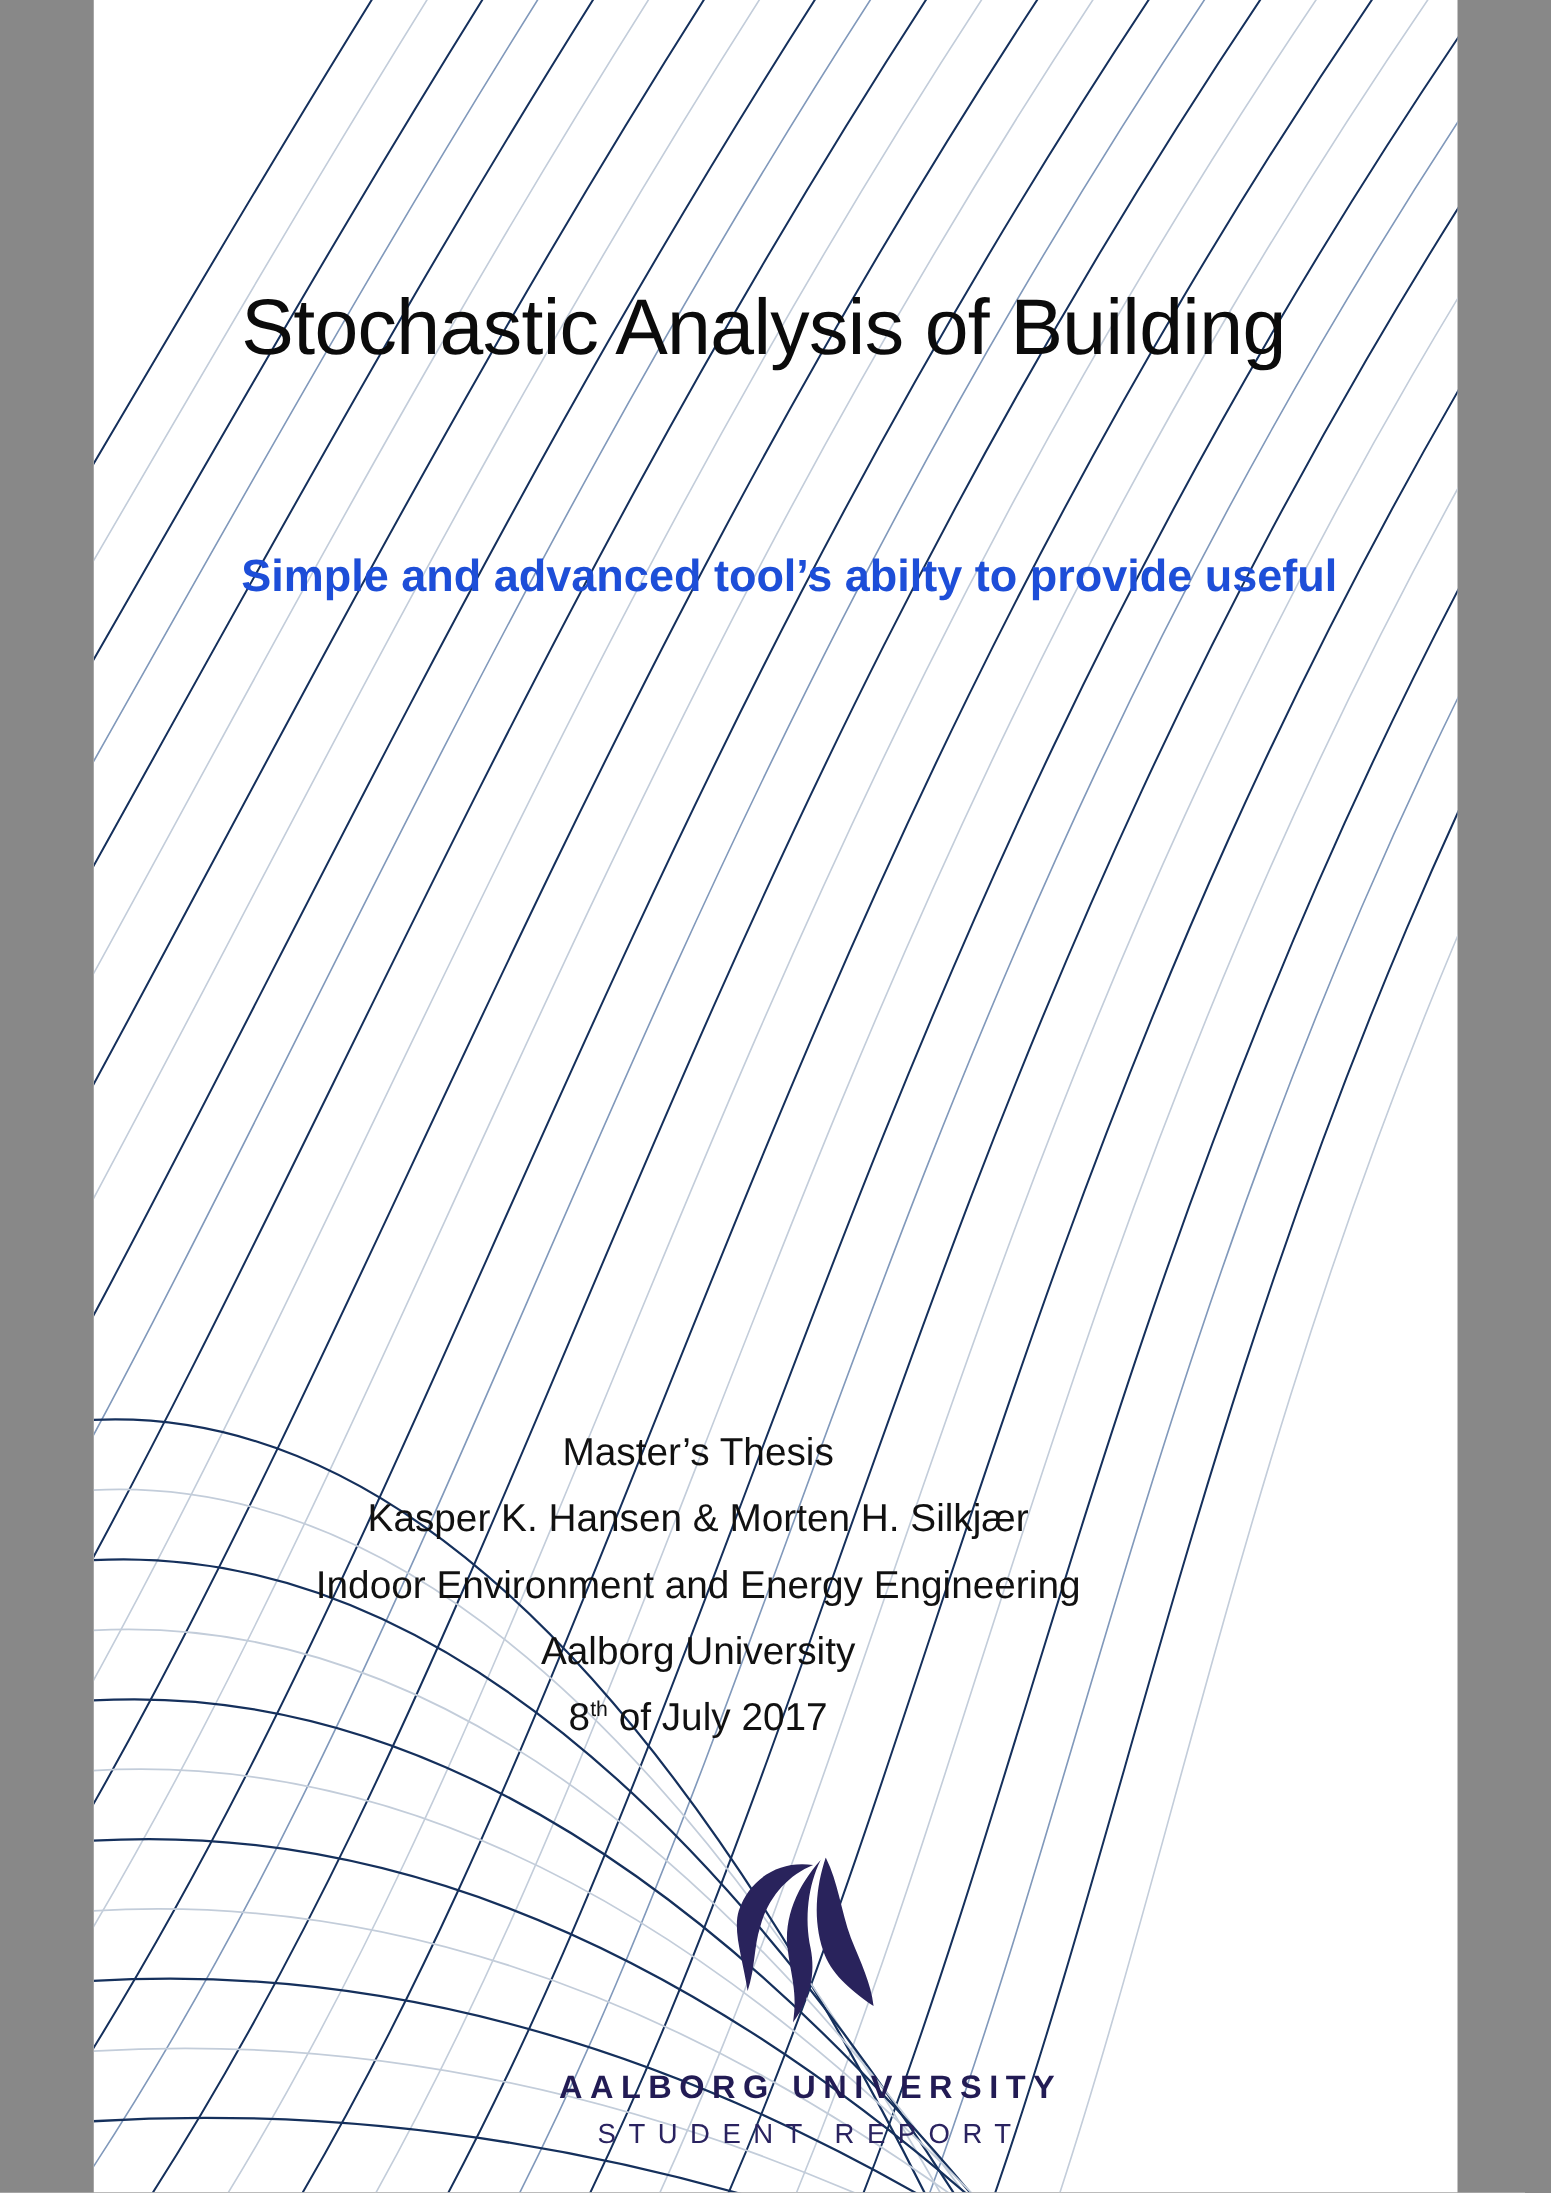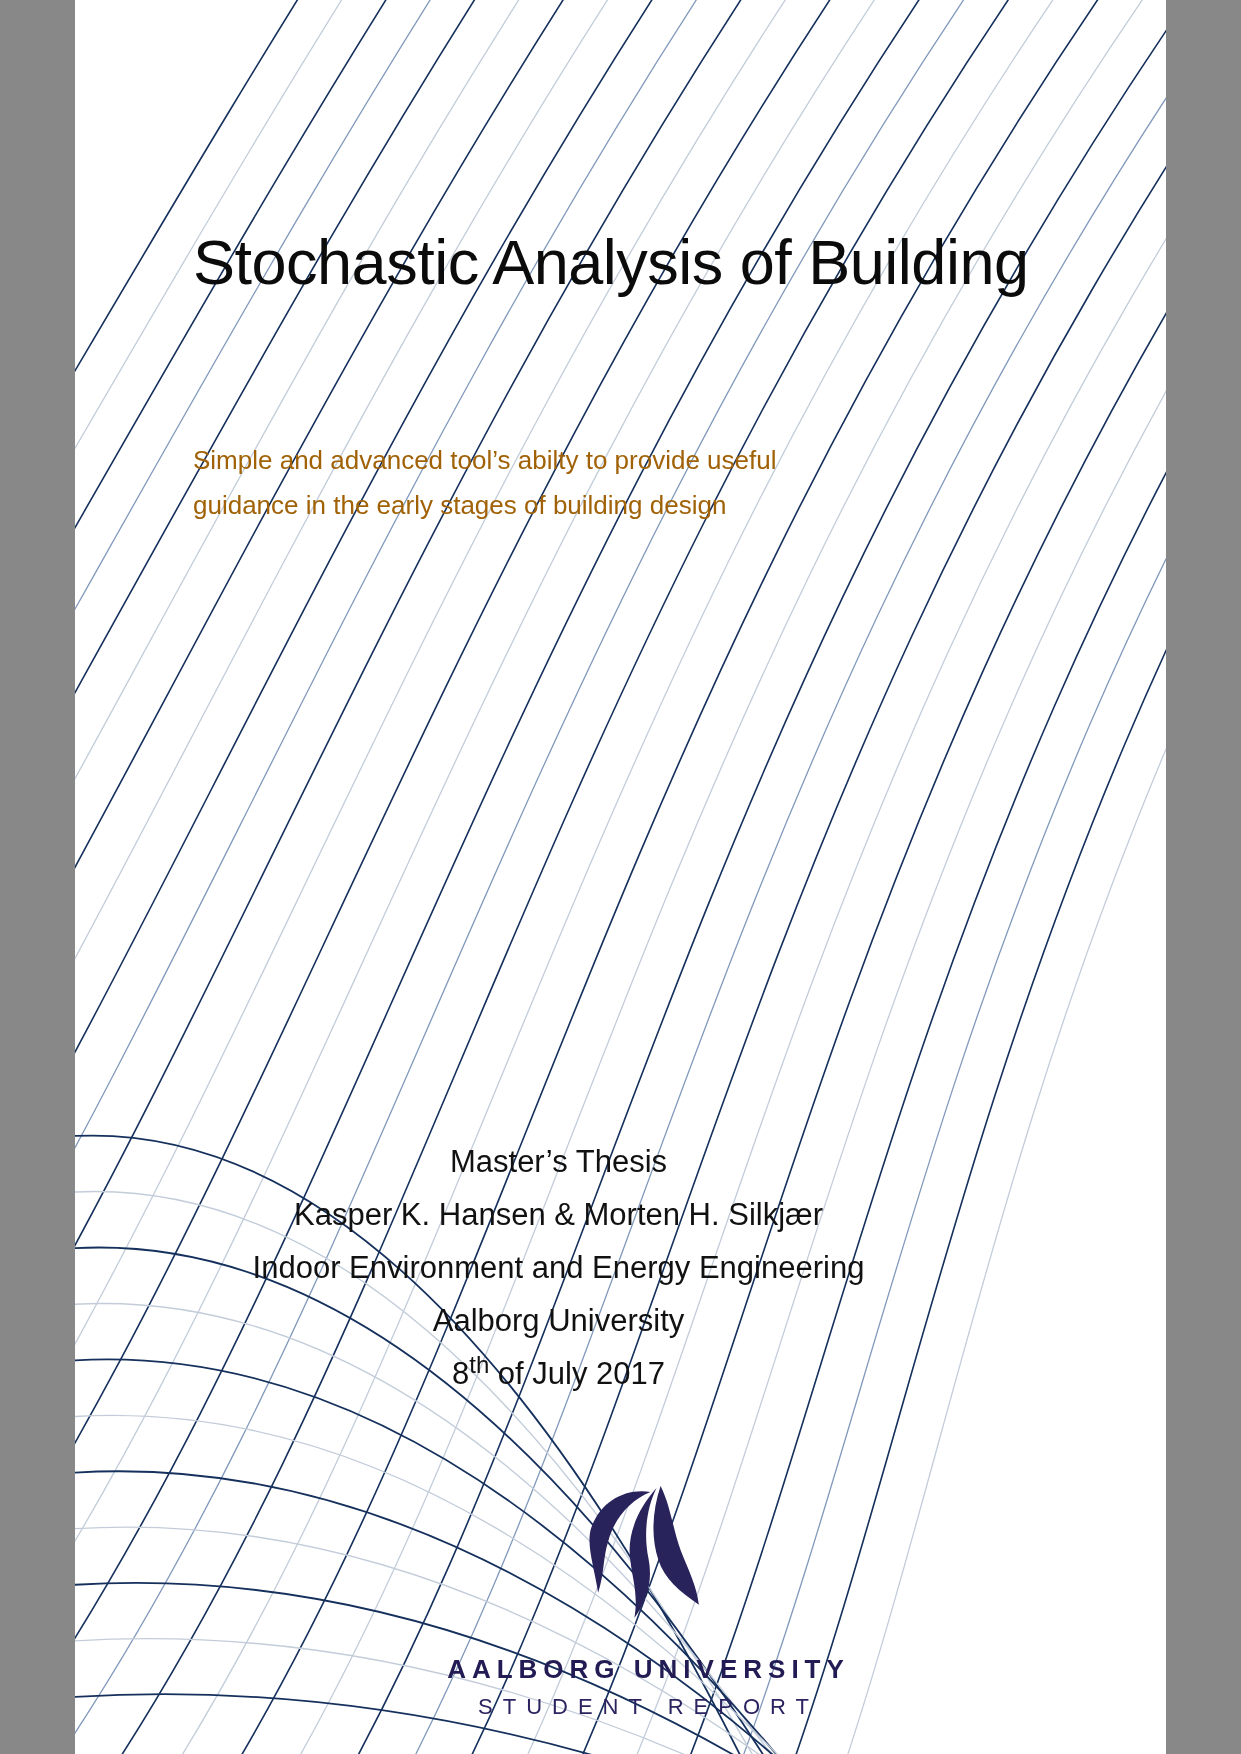--- a/index.html
+++ b/index.html
@@ -13,30 +13,30 @@
   }
   #bg{position:absolute;left:0;top:0;width:1241px;height:1754px;}
   .title{
     position:absolute;left:118px;top:228px;
     font-size:63px;line-height:68px;
     color:#0b0b0b;letter-spacing:-0.5px;
     white-space:nowrap;
   }
   .subtitle{
     position:absolute;left:118px;top:438px;
-    font-size:26px;line-height:45px;
-    color:#a16207;white-space:nowrap;
+    font-size:36px;line-height:45px;
+    color:#1d4ed8;white-space:nowrap;font-weight:bold;
   }
   .authors{
     position:absolute;left:0;top:1135px;width:100%;
     text-align:center;
     transform:translateX(-62px);
     font-size:31px;line-height:53px;color:#111;
   }
-  .authors sup{font-size:24px;vertical-align:super;line-height:0;}
+  .authors sup{font-size:17px;vertical-align:super;line-height:0;}
   .footer{
     position:absolute;left:0;top:1486px;width:100%;
     text-align:center;
     transform:translateX(28px);
   }
   .logo-swoosh{display:block;margin:0 auto;width:126px;height:136px;}
   .org-name{
     margin-top:32px;
     font-size:26px;font-weight:bold;letter-spacing:6px;
     color:#221b54;white-space:nowrap;
@@ -95,21 +95,20 @@
       <path d="M -40 1644 Q 452 1597, 976 1960" stroke="#c3cdda" stroke-width="1.4" fill="none"></path>
       <path d="M -40 1700 Q 460 1655, 1000 1960" stroke="#15305c" stroke-width="1.8" fill="none"></path>
     </svg>
 
   <div class="title">
     <div>Stochastic Analysis of Building</div>
   </div>
 
   <div class="subtitle">
     <div>Simple and advanced tool’s abilty to provide useful</div>
-    <div>guidance in the early stages of building design</div>
   </div>
 
   <div class="authors">
     <div>Master’s Thesis</div>
     <div>Kasper K. Hansen &amp; Morten H. Silkjær</div>
     <div>Indoor Environment and Energy Engineering</div>
     <div>Aalborg University</div>
     <div><span>8</span><sup>th</sup><span> of July 2017</span></div>
   </div>
 

